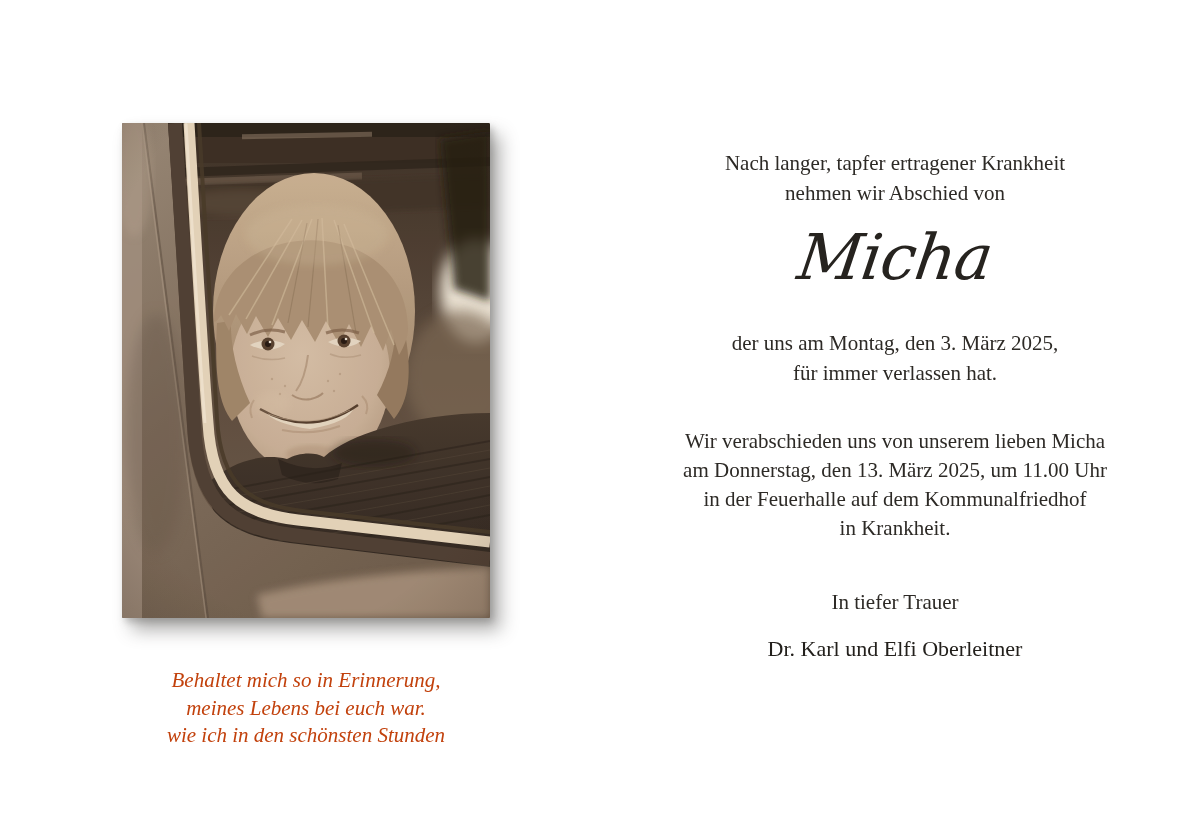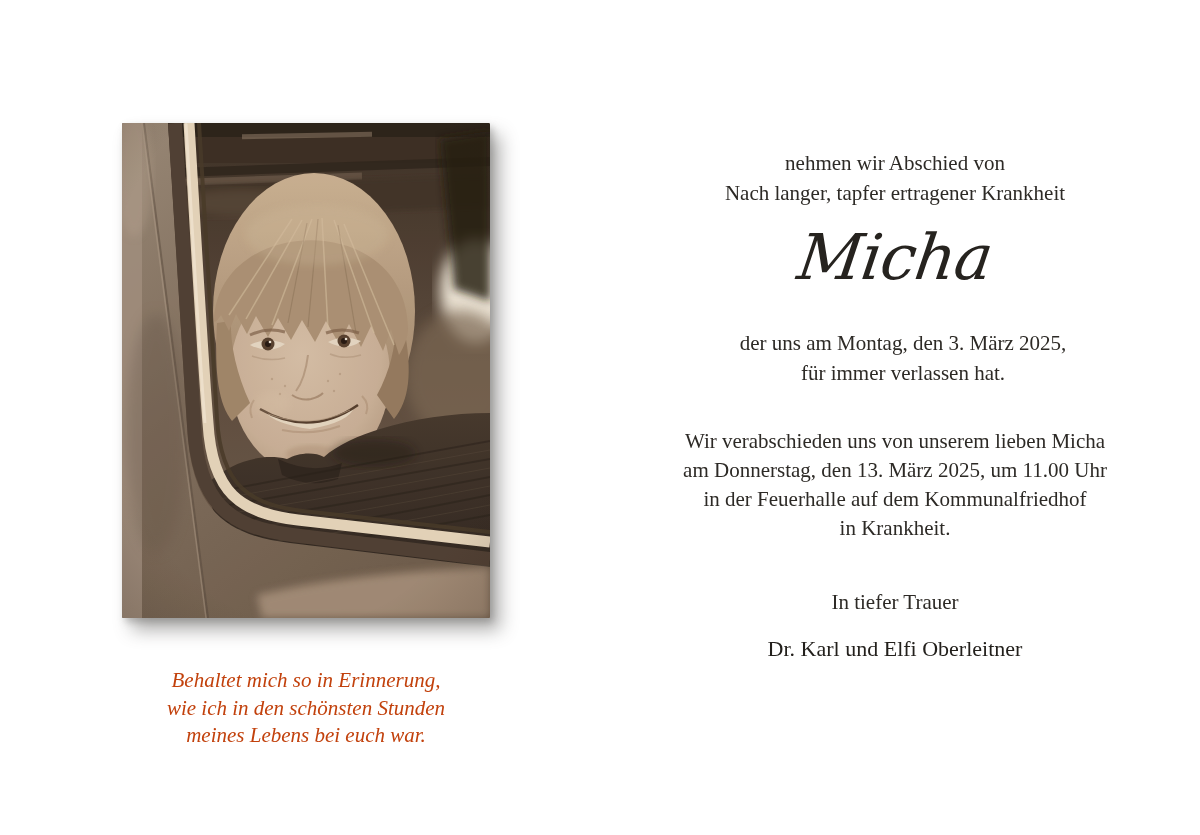--- a/index.html
+++ b/index.html
@@ -30,21 +30,21 @@
     position:absolute;left:600px;top:0;width:590px;height:835px;
     text-align:center;color:#2d2a26;
   }
   .intro{position:absolute;left:0;top:148px;width:100%;font-size:21px;line-height:30px;}
   .name{
     position:absolute;left:0;top:218px;width:100%;
     font-family:"DejaVu Serif","Liberation Serif",serif;
     font-style:italic;font-size:63px;line-height:80px;color:#26231f;
     transform:skewX(-8deg);letter-spacing:-1px;
   }
-  .passing{position:absolute;left:8px;top:328px;width:100%;font-size:21px;line-height:30px;text-align:center;}
+  .passing{position:absolute;left:0;top:328px;width:100%;font-size:21px;line-height:30px;text-align:center;}
   .farewell{position:absolute;left:0;top:427px;width:100%;font-size:21px;line-height:29px;}
   .closing{position:absolute;left:0;top:590px;width:100%;font-size:21px;font-family:Liberation Serif, serif;}
   .family{position:absolute;left:0;top:636px;width:100%;font-size:22px;font-weight:normal;color:#23201c;}
   .line{white-space:nowrap;}
 </style>
 </head>
 <body>
 
 <div class="card">
 
@@ -204,28 +204,28 @@
       <path d="M64,0 C71,120 78,240 83,300" stroke="#f6ead6" stroke-width="3" fill="none" opacity="0.8"></path>
       <path d="M77,0 C84,120 91,238 95,296 C99,362 127,382 181,388 L368,409" stroke="#473827" stroke-width="4" fill="none" opacity="0.85"></path>
 
       <rect width="368" height="495" fill="url(#gVig)"></rect>
       <rect width="368" height="495" fill="#7a5f45" opacity="0.05"></rect>
     </svg>
   </div>
 
   <div class="caption">
     <div class="line">Behaltet mich so in Erinnerung,</div>
+    <div class="line">meines Lebens bei euch war.</div>
     <div class="line">wie ich in den schönsten Stunden</div>
-    <div class="line">meines Lebens bei euch war.</div>
   </div>
 
   <div class="right-col">
     <div class="intro">
+      <div class="line">Nach langer, tapfer ertragener Krankheit</div>
       <div class="line">nehmen wir Abschied von</div>
-      <div class="line">Nach langer, tapfer ertragener Krankheit</div>
     </div>
 
     <div class="name">Micha</div>
 
     <div class="passing">
       <div class="line">der uns am Montag, den 3. März 2025,</div>
       <div class="line">für immer verlassen hat.</div>
     </div>
 
     <div class="farewell">

